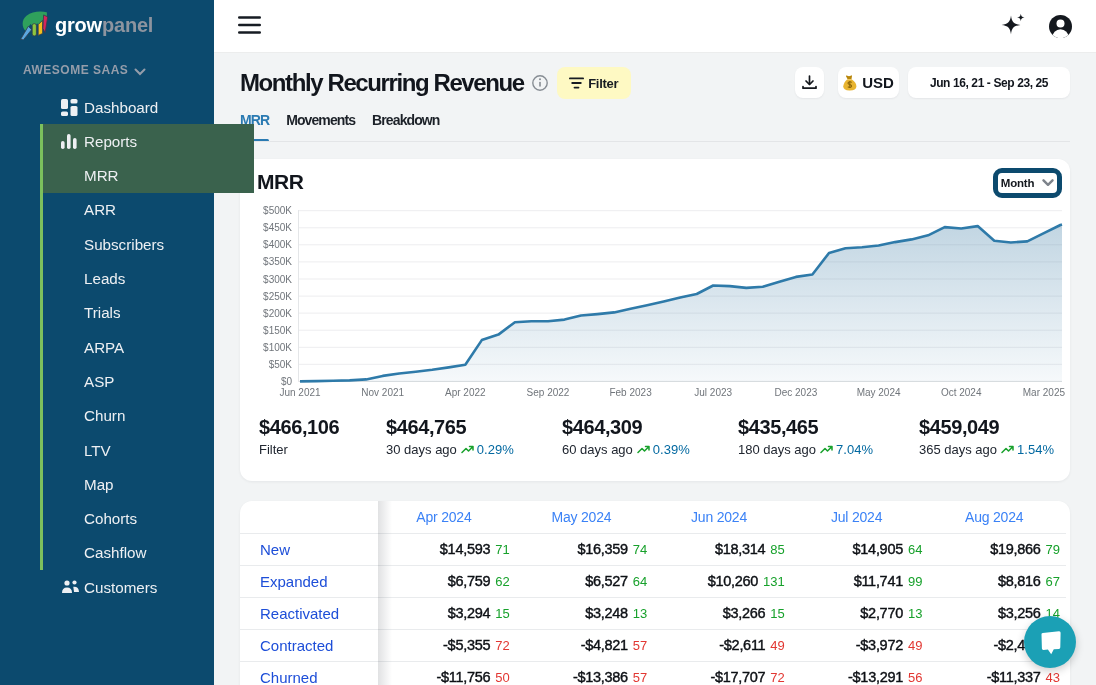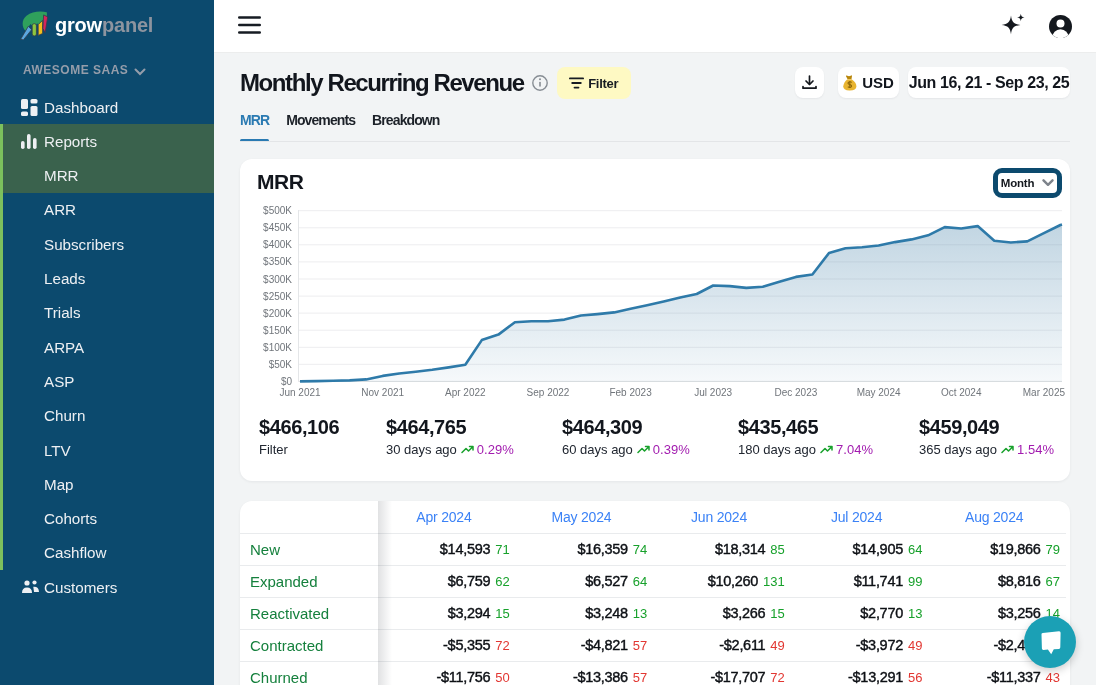--- a/index.html
+++ b/index.html
@@ -4,21 +4,21 @@
 <style>
 * { margin:0; padding:0; box-sizing:border-box; }
 html,body { width:1096px; height:685px; overflow:hidden; font-family:"Liberation Sans",sans-serif; background:#f2f4f5; }
 
 .sidebar { position:fixed; left:0; top:0; width:214px; height:685px; background:#0c4a6e; z-index:5; }
 .logo { position:absolute; left:20px; top:11px; display:flex; align-items:center; }
 .logo-text { margin-left:6px; font-size:20px; font-weight:700; color:#fff; letter-spacing:-0.2px; }
 .logo-text span { color:#8d949f; }
 .org { position:absolute; left:23px; top:63px; font-size:12px; font-weight:700; letter-spacing:0.5px; color:#959daa; }
 .org svg { vertical-align:-2px; margin-left:6px; }
-.nav { position:absolute; left:0; top:89.9px; width:248px; }
+.nav { position:absolute; left:0; top:89.9px; width:248px;padding-left:40px; }
 .nav-item { height:34.3px; display:flex; align-items:center; padding-left:21px; color:#eef0f3; font-size:15.2px; position:relative; z-index:2; }
 .nav-item .nicon { width:23px; margin-right:0; display:flex; align-items:center; }
 .nav-item .ntext { margin-left:0; }
 .nav-item.sub { padding-left:44px; }
 .rgroup { position:relative; }
 .rgroup:before { content:""; position:absolute; left:0; top:0; width:3px; height:446px; background:#7cc05d; z-index:3; }
 .rgroup .active-bg { position:absolute; left:3px; top:0; width:211px; height:68.6px; background:#3a624d; z-index:1; }
 
 .main { position:absolute; left:214px; top:0; width:882px; height:685px; }
 .topbar { position:absolute; left:0; top:0; width:882px; height:53px; background:#fff; border-bottom:1px solid #eceded; }
@@ -28,48 +28,48 @@
 .h1row { position:absolute; left:26px; top:66px; height:34px; display:flex; align-items:center; }
 h1 { font-size:24px; font-weight:700; color:#12161d; letter-spacing:-1.4px; }
 .info { margin-left:8px; width:16px; height:16px; }
 .filterbtn { margin-left:9px; width:74px; height:32px; background:#fef9c3; border-radius:8px; display:flex; align-items:center; justify-content:center; font-size:13px; font-weight:700; color:#171c22; letter-spacing:-0.3px; }
 .filterbtn svg { margin-right:4px; }
 .hdr-right { position:absolute; right:26px; top:67px; display:flex; align-items:center; }
 .wbtn { background:#fff; border-radius:8px; height:31px; box-shadow:0 1px 2px rgba(20,24,32,0.06); display:flex; align-items:center; justify-content:center; font-size:14px; font-weight:700; color:#12161d; }
 .btn-dl { width:29px; }
 .btn-usd { width:61px; margin-left:14px; font-size:15px; }
 .btn-usd svg { margin-right:5px; }
-.btn-date { width:162px; margin-left:9px; font-size:16px; letter-spacing:-0.4px; }
+.btn-date { width:162px; margin-left:9px; font-size:12px; letter-spacing:-0.4px; }
 
 .tabs { position:absolute; left:26px; top:112px; display:flex; font-size:14px; font-weight:700; letter-spacing:-0.9px; color:#1c2128; }
 .tabs .tab { margin-right:17px; }
 .tabs .active { color:#2a7ab2; }
 .tabline { position:absolute; left:26px; top:141px; width:830px; height:1px; background:#e3e5e7; }
 .tabunderline { position:absolute; left:26px; top:138.5px; width:28.5px; height:3px; background:#2a7ab2; border-radius:2px; }
 
 .card { position:absolute; left:26px; width:830px; background:#fff; border-radius:12px; box-shadow:0 1px 3px rgba(20,24,32,0.06); }
 .chartcard { top:159px; height:322px; }
 .cc-title { position:absolute; left:17px; top:11px; font-size:21px; font-weight:700; color:#12161d; letter-spacing:-0.5px; }
 .monthbtn { position:absolute; right:8px; top:9px; width:69px; height:30px; border:5px solid #0c4a6e; border-radius:9px; background:#fff; display:flex; align-items:center; justify-content:center; font-size:11.5px; font-weight:700; color:#14181e; letter-spacing:-0.2px;margin-left:29px; }
 .monthbtn svg { margin-left:8px; }
 
 .stats { position:absolute; left:0; top:257px; width:830px; height:60px; }
 .stat { position:absolute; top:0; }
 .stat .v { font-size:20px; font-weight:700; color:#12161d; letter-spacing:-0.4px; }
 .stat .l { margin-top:3px; font-size:13px; color:#202630; display:flex; align-items:center; }
-.stat .pct { color:#a21caf; margin-left:4px; display:flex; align-items:center; }
+.stat .pct { color:#0369a1; margin-left:4px; display:flex; align-items:center; }
 .stat .pct svg { margin-right:3px; }
 
 .tablecard { top:501px; height:220px; overflow:hidden; }
 table { border-collapse:collapse; table-layout:fixed; width:826px; }
 col.c0 { width:138px; } col.cm { width:137.5px; }
 th,td { border-bottom:1px solid #e9ebed; }
 thead th { height:32px; font-size:14px; font-weight:400; color:#3b82f6; text-align:center; padding-right:6px; letter-spacing:-0.2px; }
 tbody td { height:32px; text-align:right; padding-right:6px; font-size:14.5px; color:#0d1015; white-space:nowrap; }
-tbody td.lbl { text-align:left; padding-left:10px; font-size:15px; color:#15803d; position:relative; }
+tbody td.lbl { text-align:left; padding-left:20px; font-size:15px; color:#1d4ed8; position:relative; }
 td .num { -webkit-text-stroke:0.4px #0d1015; letter-spacing:-0.3px; }
 td .cnt { font-size:13px; margin-left:5px; }
 .g { color:#17a12b; } .r { color:#e23732; }
 .colshadow { position:absolute; left:138px; top:0; width:14px; height:220px; background:linear-gradient(to right, rgba(40,46,56,0.14), rgba(40,46,56,0)); z-index:4; pointer-events:none; }
 
 .chat { position:fixed; left:1024px; top:616px; width:52px; height:52px; border-radius:50%; background:#1ba0b5; z-index:9; box-shadow:0 3px 8px rgba(0,0,0,0.2); }
 </style>
 </head>
 <body>
 

